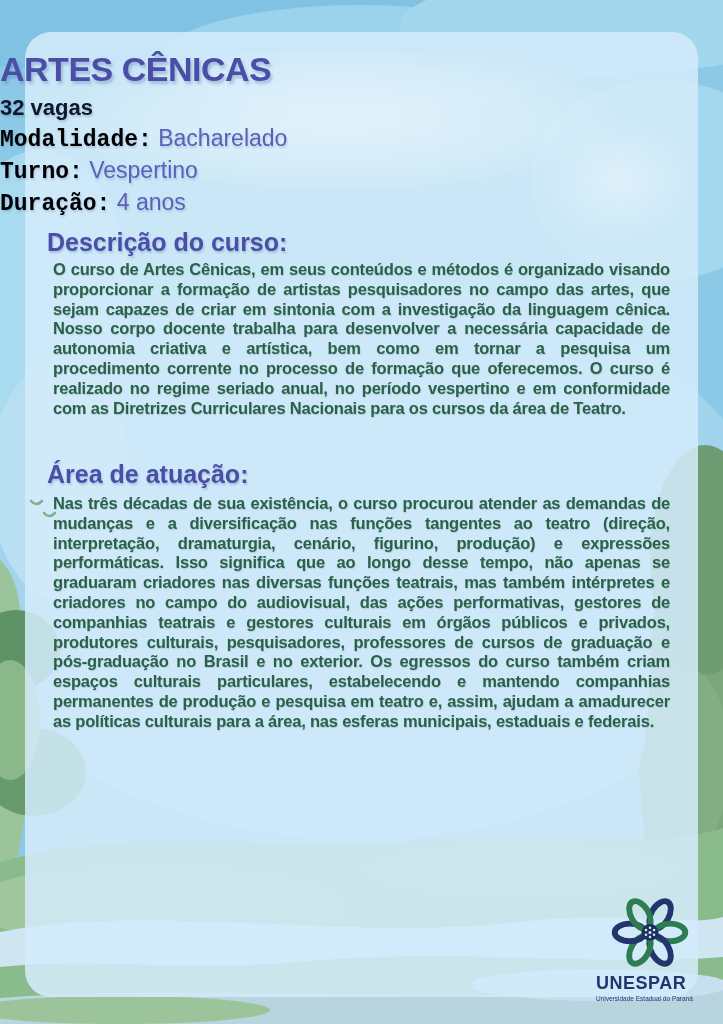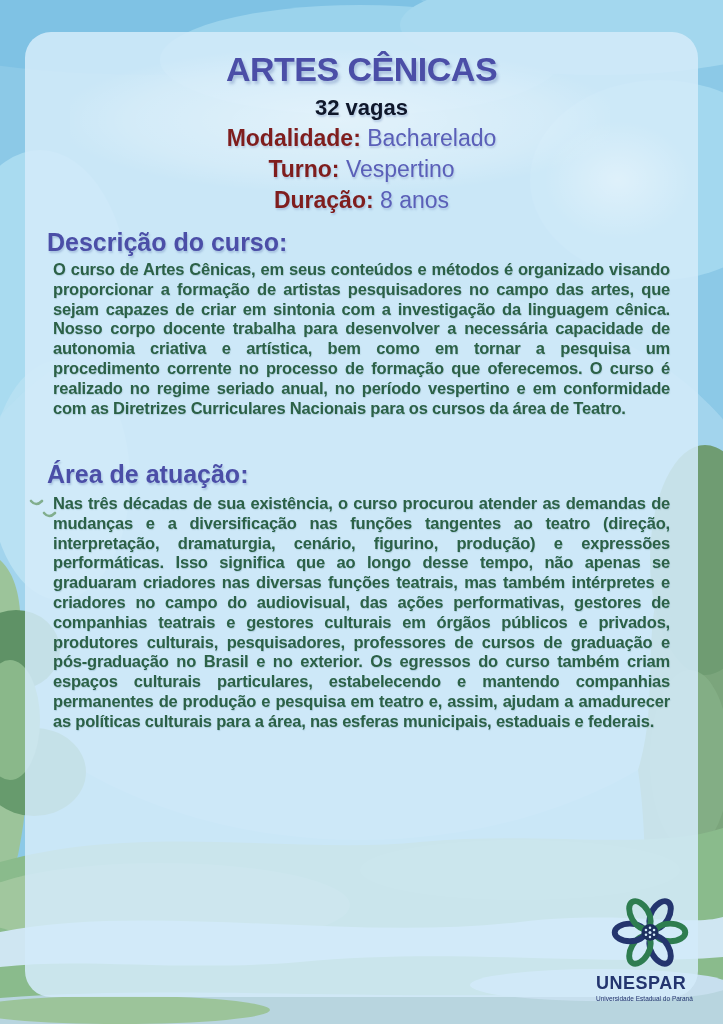--- a/index.html
+++ b/index.html
@@ -45,21 +45,21 @@
     right: 30px; top: 120px;
     width: 150px; height: 120px;
     background: radial-gradient(ellipse at 50% 50%, rgba(255,255,255,0.35) 0%, rgba(255,255,255,0) 70%);
     z-index: 2;
     pointer-events: none;
   }
 
   .header {
     position: absolute;
     left: 0; right: 0; top: 50px;
-    text-align: center;
+    text-align: left;
     z-index: 3;
   }
   .course-title {
     font-size: 34px;
     font-weight: bold;
     letter-spacing: -0.5px;
     color: #4b4ea7;
     text-shadow: 2px 3px 3px rgba(83, 108, 170, 0.35);
   }
   .vacancies {
@@ -70,21 +70,22 @@
     text-shadow: 1px 2px 2px rgba(83, 108, 170, 0.3);
   }
   .info-line {
     margin-top: 4px;
     font-size: 23px;
     color: #5a5fb8;
     text-shadow: 1px 2px 2px rgba(83, 108, 170, 0.25);
   }
   .info-line .info-label {
     font-weight: bold;
-    color: #7f1d1d;
+    color: #000000;
+    font-family: Liberation Mono, monospace;
   }
 
   .section-heading {
     position: absolute;
     left: 47px;
     font-size: 25px;
     font-weight: bold;
     color: #4b4ea7;
     text-shadow: 1px 2px 2px rgba(83, 108, 170, 0.3);
     z-index: 3;
@@ -201,21 +202,21 @@
     <div class="info-line">
       <span class="info-label">Modalidade:</span>
       <span class="info-value">Bacharelado</span>
     </div>
     <div class="info-line">
       <span class="info-label">Turno:</span>
       <span class="info-value">Vespertino</span>
     </div>
     <div class="info-line">
       <span class="info-label">Duração:</span>
-      <span class="info-value">8 anos</span>
+      <span class="info-value">4 anos</span>
     </div>
   </div>
 
   <div class="section-heading" id="desc-heading">Descrição do curso:</div>
   <div class="section-body" id="desc-body">O curso de Artes Cênicas, em seus conteúdos e métodos é organizado visando proporcionar a formação de artistas pesquisadores no campo das artes, que sejam capazes de criar em sintonia com a investigação da linguagem cênica. Nosso corpo docente trabalha para desenvolver a necessária capacidade de autonomia criativa e artística, bem como em tornar a pesquisa um procedimento corrente no processo de formação que oferecemos. O curso é realizado no regime seriado anual, no período vespertino e em conformidade com as Diretrizes Curriculares Nacionais para os cursos da área de Teatro.</div>
 
   <div class="section-heading" id="area-heading">Área de atuação:</div>
   <div class="section-body" id="area-body">Nas três décadas de sua existência, o curso procurou atender as demandas de mudanças e a diversificação nas funções tangentes ao teatro (direção, interpretação, dramaturgia, cenário, figurino, produção) e expressões performáticas. Isso significa que ao longo desse tempo, não apenas se graduaram criadores nas diversas funções teatrais, mas também intérpretes e criadores no campo do audiovisual, das ações performativas, gestores de companhias teatrais e gestores culturais em órgãos públicos e privados, produtores culturais, pesquisadores, professores de cursos de graduação e pós-graduação no Brasil e no exterior. Os egressos do curso também criam espaços culturais particulares, estabelecendo e mantendo companhias permanentes de produção e pesquisa em teatro e, assim, ajudam a amadurecer as políticas culturais para a área, nas esferas municipais, estaduais e federais.</div>
 
 

